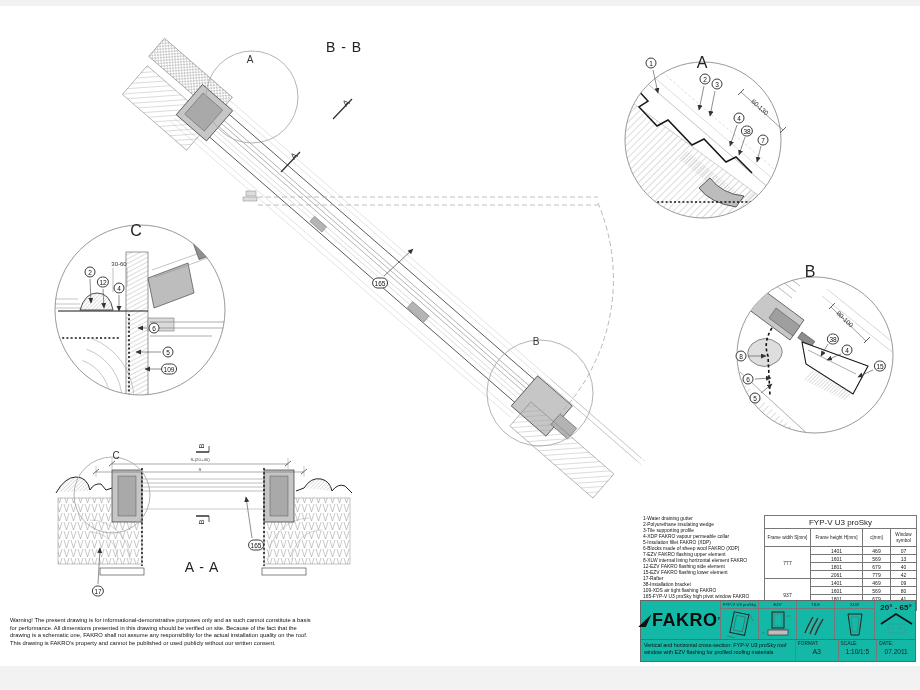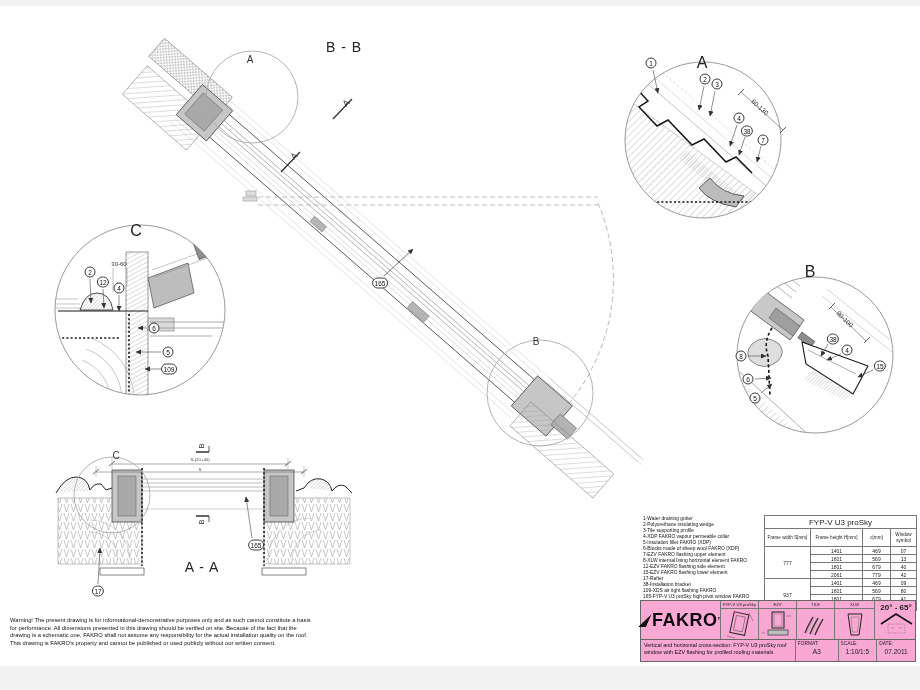--- a/index.html
+++ b/index.html
@@ -22,21 +22,21 @@
   
   #parts{left:643px;top:516px;width:121px;}
   #parts div{font-size:4.9px;line-height:6px;white-space:nowrap;color:#111;}
   
   #sizetbl{left:764px;top:515px;width:152px;height:85px;border-collapse:collapse;table-layout:fixed;}
   #sizetbl td{border:0.5px solid #777;padding:0;text-align:center;vertical-align:middle;overflow:hidden;}
   #sizetbl .t-title td{font-size:8px;height:12px;}
   #sizetbl .t-head td{font-size:4.6px;height:17px;line-height:1.15;}
   #sizetbl .t-row td{font-size:5px;height:7px;}
   
-  .tb-row{position:absolute;display:flex;box-sizing:border-box;border:0.6px solid #666;background:#f9a8d4;}
+  .tb-row{position:absolute;display:flex;box-sizing:border-box;border:0.6px solid #666;background:#14b8a6;}
   .tb-cell{box-sizing:border-box;border-left:0.5px solid #777;position:relative;}
   .tb-cell:first-child{border-left:none;}
   .pic-label{font-size:4.2px;text-align:center;border-bottom:0.5px solid #777;height:7px;line-height:7px;
              overflow:hidden;white-space:nowrap;color:#222;}
   .pitch-label{font-size:8px;font-weight:bold;text-align:center;margin-top:2px;}
   .info-label{font-size:4.8px;color:#222;position:absolute;left:2px;top:1px;}
   .info-value{font-size:7px;text-align:center;width:100%;position:absolute;top:8px;}
   #desc-cell{font-size:5.4px;line-height:1.25;padding:2px 3px;color:#111;}
   
   #logo{display:flex;align-items:center;justify-content:center;height:100%;}

